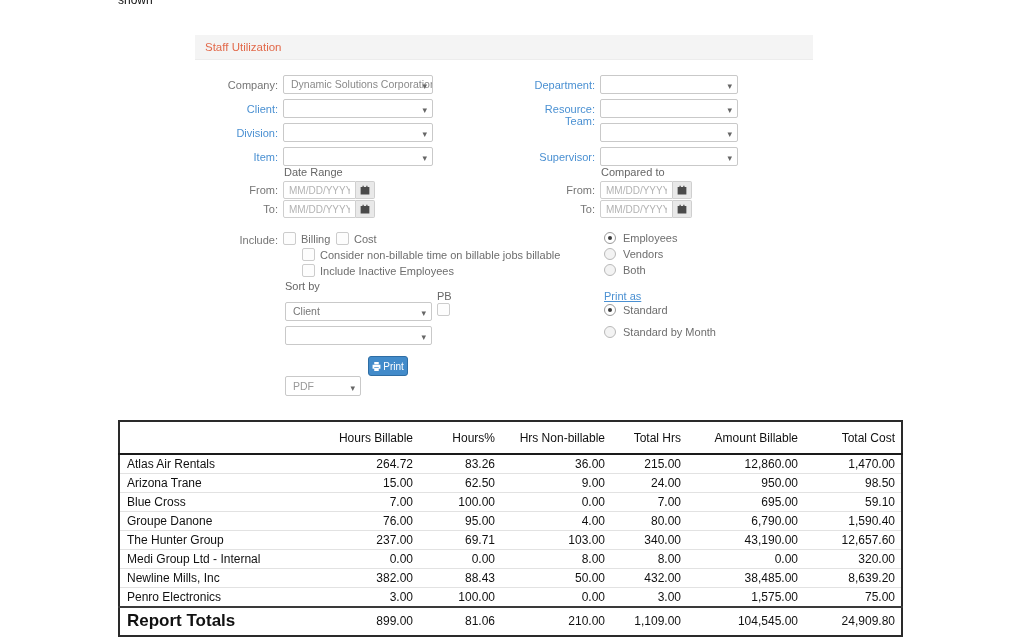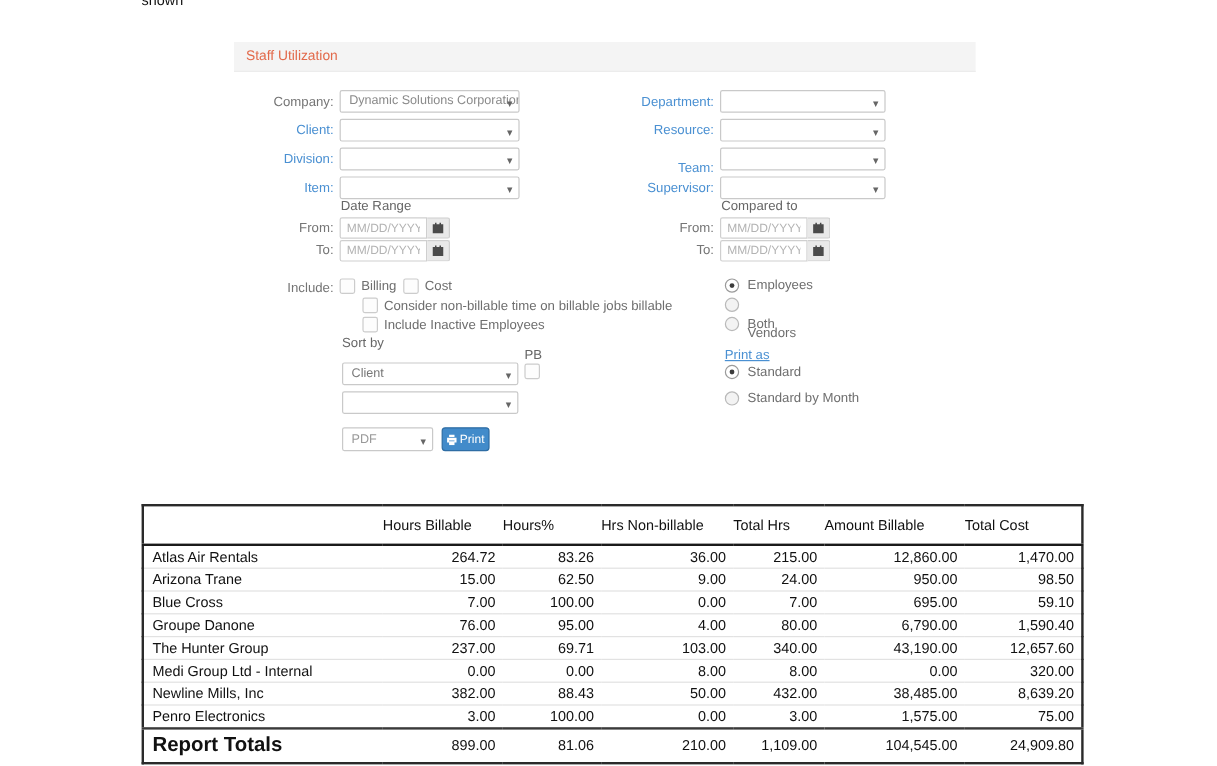--- a/index.html
+++ b/index.html
@@ -30,21 +30,21 @@
   .cblabel { position:absolute; font-size:11px; color:#6e6e6e; white-space:nowrap; }
   .radio { position:absolute; width:12px; height:12px; border:1px solid #b9b9b9; border-radius:50%; background:#f3f3f3; }
   .radio.sel-on { background:#fff; border-color:#9a9a9a; }
   .radio.sel-on::after { content:""; position:absolute; left:3px; top:3px; width:4px; height:4px; border-radius:50%; background:#3c3c3c; }
   .print-btn { position:absolute; left:368px; top:356px; width:40px; height:20px; background:#428bca; border:1px solid #2e6da4;
                border-radius:3px; color:#fff; font-size:10px; display:flex; align-items:center; justify-content:center; gap:2px; cursor:pointer; }
 
   
   .report { position:absolute; left:118px; top:420px; width:785px; border-collapse:collapse; table-layout:fixed;
             font-size:12px; color:#111; border:2px solid #2a2a2a; background:#fff; }
-  .report th { font-weight:normal; text-align:left; padding:9px 6px 8px 0; border-bottom:2px solid #1a1a1a; white-space:nowrap; }
+  .report th { font-weight:normal; text-align:right; padding:9px 6px 8px 0; border-bottom:2px solid #1a1a1a; white-space:nowrap; }
   .report th:first-child { text-align:left; padding-left:7px; }
   .report td { padding:2px 6px 2px 0; text-align:right; border-bottom:1px solid #e2e2e2; white-space:nowrap; }
   .report td:first-child { text-align:left; padding-left:7px; padding-right:0; }
   .report tr.totals td { border-top:2px solid #3a3a3a; border-bottom:none; font-size:12px; padding-top:3px; padding-bottom:4px; }
   .report tr.totals td:first-child { font-weight:bold; font-size:17px; }
 </style>
 </head>
 <body>
 
 <div class="page">
@@ -84,21 +84,21 @@
     <span></span>
     <span class="caret">▾</span>
   </div>
 
   <span class="flabel" style="left:505px; top:103px;">Resource:</span>
   <div class="sel" style="left:600px; top:99px; width:138px;">
     <span></span>
     <span class="caret">▾</span>
   </div>
 
-  <span class="flabel" style="left:505px; top:134px;">Team:</span>
+  <span class="flabel" style="left:505px; top:115px;">Team:</span>
   <div class="sel" style="left:600px; top:123px; width:138px;">
     <span></span>
     <span class="caret">▾</span>
   </div>
 
   <span class="flabel" style="left:505px; top:151px;">Supervisor:</span>
   <div class="sel" style="left:600px; top:147px; width:138px;">
     <span></span>
     <span class="caret">▾</span>
   </div>
@@ -143,21 +143,21 @@
 
   <span class="cb" style="left:302px; top:248px;"></span>
   <span class="cblabel" style="left:320px; top:249px;">Consider non-billable time on billable jobs billable</span>
 
   <span class="cb" style="left:302px; top:264px;"></span>
   <span class="cblabel" style="left:320px; top:265px;">Include Inactive Employees</span>
 
   <span class="radio sel-on" style="left:604px; top:232px;"></span>
   <span class="cblabel" style="left:623px; top:232px;">Employees</span>
   <span class="radio" style="left:604px; top:248px;"></span>
-  <span class="cblabel" style="left:623px; top:248px;margin-top:24px;">Vendors</span>
+  <span class="cblabel" style="left:623px; top:248px;">Vendors</span>
   <span class="radio" style="left:604px; top:264px;"></span>
   <span class="cblabel" style="left:623px; top:264px;">Both</span>
 
   <span class="sechead" style="left:285px; top:280px;">Sort by</span>
   <div class="sel" style="left:285px; top:302px; width:147px; color:#777;">
     <span>Client</span>
     <span class="caret">▾</span>
   </div>
   <span class="sechead" style="left:437px; top:290px;">PB</span>
   <span class="cb" style="left:437px; top:303px;"></span>
@@ -165,21 +165,21 @@
     <span></span>
     <span class="caret">▾</span>
   </div>
 
   <span class="sechead blue" style="left:604px; top:290px;text-decoration:underline;">Print as</span>
   <span class="radio sel-on" style="left:604px; top:304px;"></span>
   <span class="cblabel" style="left:623px; top:304px;">Standard</span>
   <span class="radio" style="left:604px; top:326px;"></span>
   <span class="cblabel" style="left:623px; top:326px;">Standard by Month</span>
 
-  <div class="sel" style="left:285px; top:356px; width:76px; height:20px; line-height:18px; color:#999;">
+  <div class="sel" style="left:285px; top:376px; width:76px; height:20px; line-height:18px; color:#999;">
     <span>PDF</span>
     <span class="caret">▾</span>
   </div>
   <div class="print-btn">
     <svg width="9" height="9" viewBox="0 0 16 16">
         <path fill="#fff" d="M4 0h8v4H4V0zM1 5h14v7h-3V9H4v3H1V5zm3 5h8v6H4v-6z"></path>
       </svg>
     <span>Print</span>
   </div>
 

